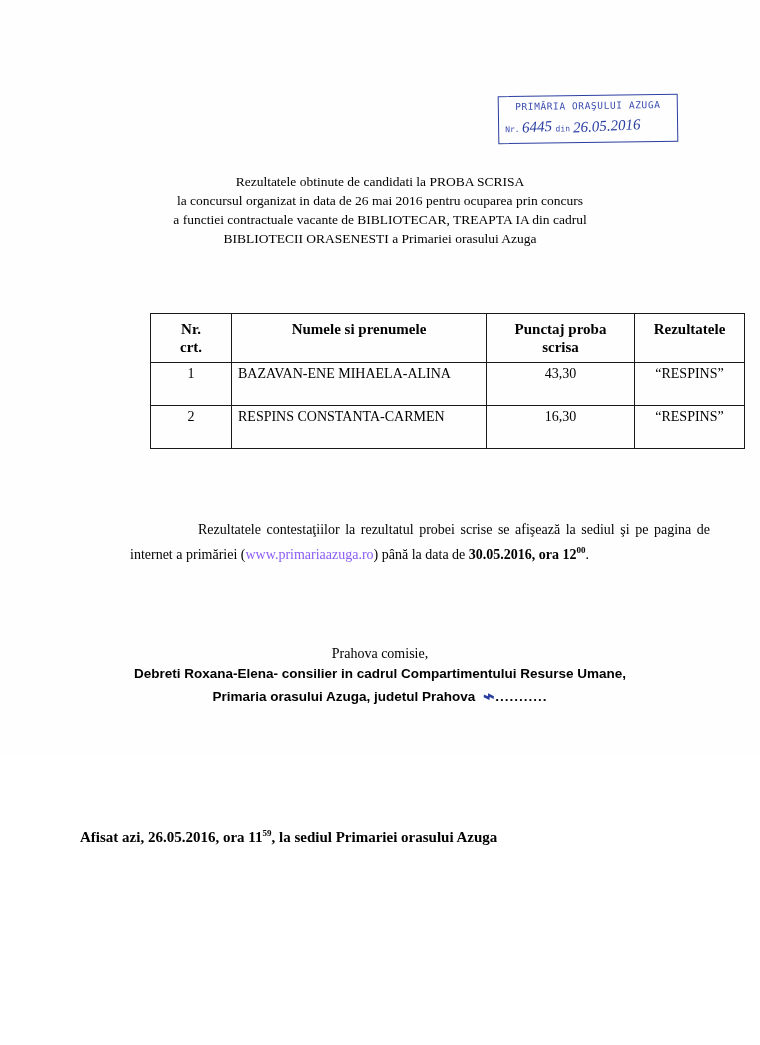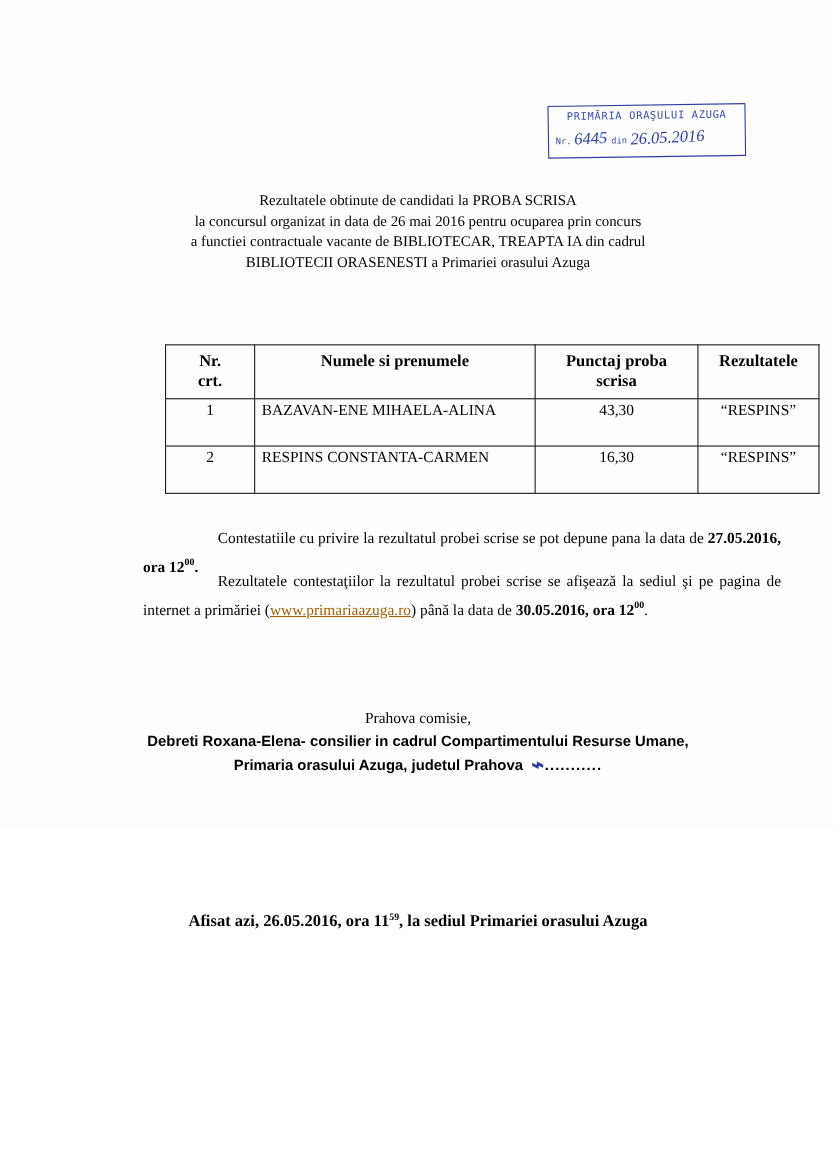--- a/index.html
+++ b/index.html
@@ -124,22 +124,21 @@
     left: 130px;
     width: 580px;
     font-size: 14px;
     line-height: 21px;
     text-align: justify;
   }
   .para .ind { display: inline-block; width: 68px; }
   .bold { font-weight: bold; }
   sup { font-size: 9px; vertical-align: super; }
   .link {
-    text-decoration: underline;
-    color: #a16207;
+    color: #8b5cf6;
   }
 
   
   .sig {
     position: absolute;
     left: 80px;
     width: 600px;
     text-align: center;
     font-size: 14px;
     line-height: 20px;
@@ -155,21 +154,21 @@
     margin: 0 2px;
   }
   .dots { letter-spacing: 1px; }
 
   
   .footer {
     position: absolute;
     left: 80px;
     top: 828px;
     width: 600px;
-    text-align: center;
+    text-align: left;
     font-size: 15px;
     font-weight: bold;
   }
 </style>
 </head>
 <body>
 
 <div class="page">
 
   <div class="stamp">
@@ -213,23 +212,20 @@
       </tr>
       <tr>
         <td class="cell-center row-cell">2</td>
         <td class="cell-left row-cell">RESPINS CONSTANTA-CARMEN</td>
         <td class="score-cell row-cell">16,30</td>
         <td class="result-cell row-cell">“RESPINS”</td>
       </tr>
     </tbody>
   </table>
 
-  <div class="para" style="top:480px;">
-    <span class="ind"></span><span>Contestatiile cu privire la rezultatul probei scrise se pot depune pana la data de </span><span class="bold">27.05.2016, ora 12</span><sup class="bold">00</sup><span class="bold">.</span>
-  </div>
 
   <div class="para" style="top:519px;">
     <span class="ind"></span><span>Rezultatele contestaţiilor la rezultatul probei scrise se afişează la sediul şi pe pagina de internet a primăriei (</span><span class="link">www.primariaazuga.ro</span><span>) până la data de </span><span class="bold">30.05.2016, ora 12</span><sup class="bold">00</sup><span>.</span>
   </div>
 
   <div class="sig" style="top:644px;">
     <div>Prahova comisie,</div>
     <div class="sig-name">Debreti Roxana-Elena- consilier in cadrul Compartimentului Resurse Umane,</div>
     <div class="sig-name">
       <span>Primaria orasului Azuga, judetul Prahova </span><span class="sig-mark">⌁</span><span class="dots">...........</span>

